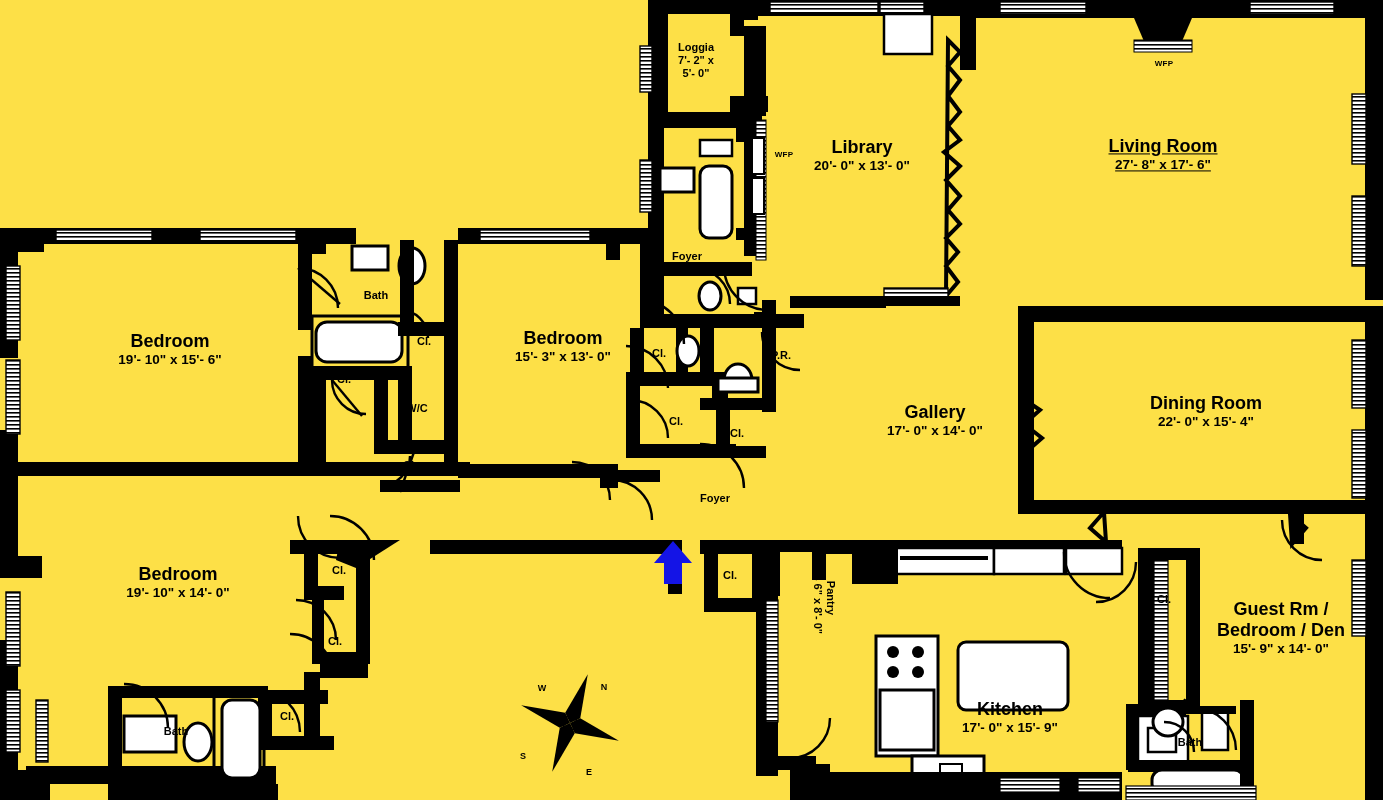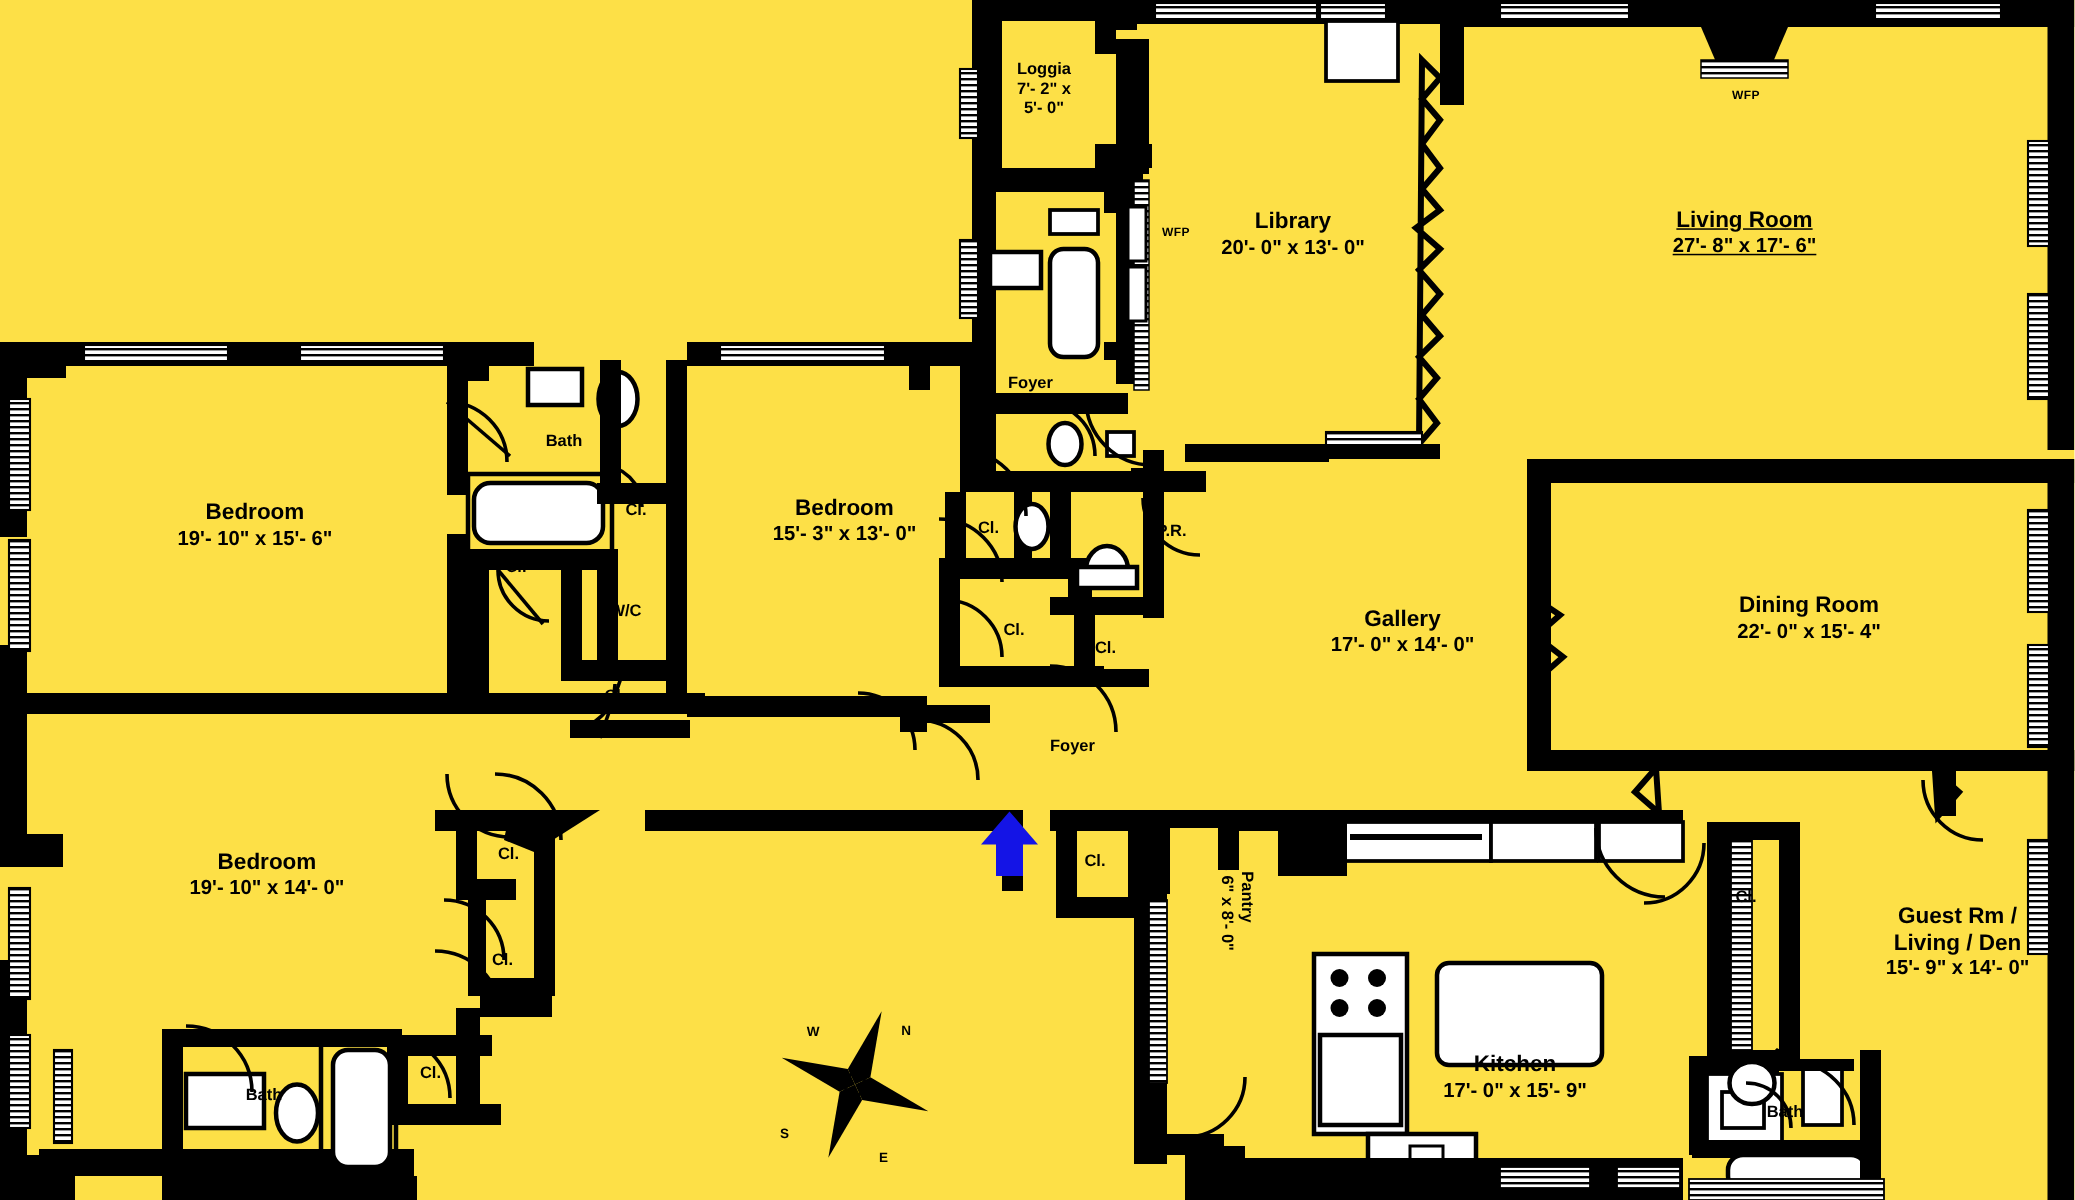--- a/index.html
+++ b/index.html
@@ -1,21 +1,21 @@
 <!DOCTYPE html>
 <html><head>
 <meta charset="utf-8">
 <style>
   html,body{margin:0;padding:0;background:#ffffff;}
   body{font-family:"Liberation Sans",sans-serif;}
   #plan-wrap{position:relative;width:1383px;height:800px;background:#fde047;overflow:hidden;}
   #plan-svg{position:absolute;left:0;top:0;width:1383px;height:800px;}
   .lbl{position:absolute;color:#000;font-weight:bold;text-align:center;line-height:1.18;
        font-family:"Liberation Sans",sans-serif;white-space:nowrap;}
-  .lbl-room{font-size:15px;}
+  .lbl-room{font-size:18px;}
   .lbl-dim{font-size:13.5px;}
   .lbl-small{font-size:11px;}
   .lbl-tiny{font-size:9px;}
   .lbl-mini{font-size:8px;letter-spacing:.3px;}
   .ctr{transform:translate(-50%,-50%);}
 </style>
 </head>
 <body>
 
 <div id="plan-wrap">
@@ -325,23 +325,23 @@
   <div class="lbl ctr" style="left:1206px;top:412px;">
     <div class="lbl-room">Dining Room</div>
     <div class="lbl-dim">22'- 0" x 15'- 4"</div>
   </div>
 
   <div class="lbl ctr" style="left:1010px;top:718px;">
     <div class="lbl-room">Kitchen</div>
     <div class="lbl-dim">17'- 0" x 15'- 9"</div>
   </div>
 
-  <div class="lbl ctr" style="left:1281px;top:628px;margin-left:24px;">
+  <div class="lbl ctr" style="left:1281px;top:628px;">
     <div class="lbl-room">Guest Rm /</div>
-    <div class="lbl-room">Living  / Den</div>
+    <div class="lbl-room">Bedroom  / Den</div>
     <div class="lbl-dim">15'- 9" x 14'- 0"</div>
   </div>
 
   <div class="lbl" style="left:824px;top:598px;transform:translate(-50%,-50%) rotate(90deg);">
     <div class="lbl-small">Pantry</div>
     <div class="lbl-small">14'- 6" x 8'- 0"</div>
   </div>
 
   <div class="lbl ctr lbl-small" style="left:687px;top:256px;">Foyer</div>
   <div class="lbl ctr lbl-small" style="left:376px;top:295px;">Bath</div>

